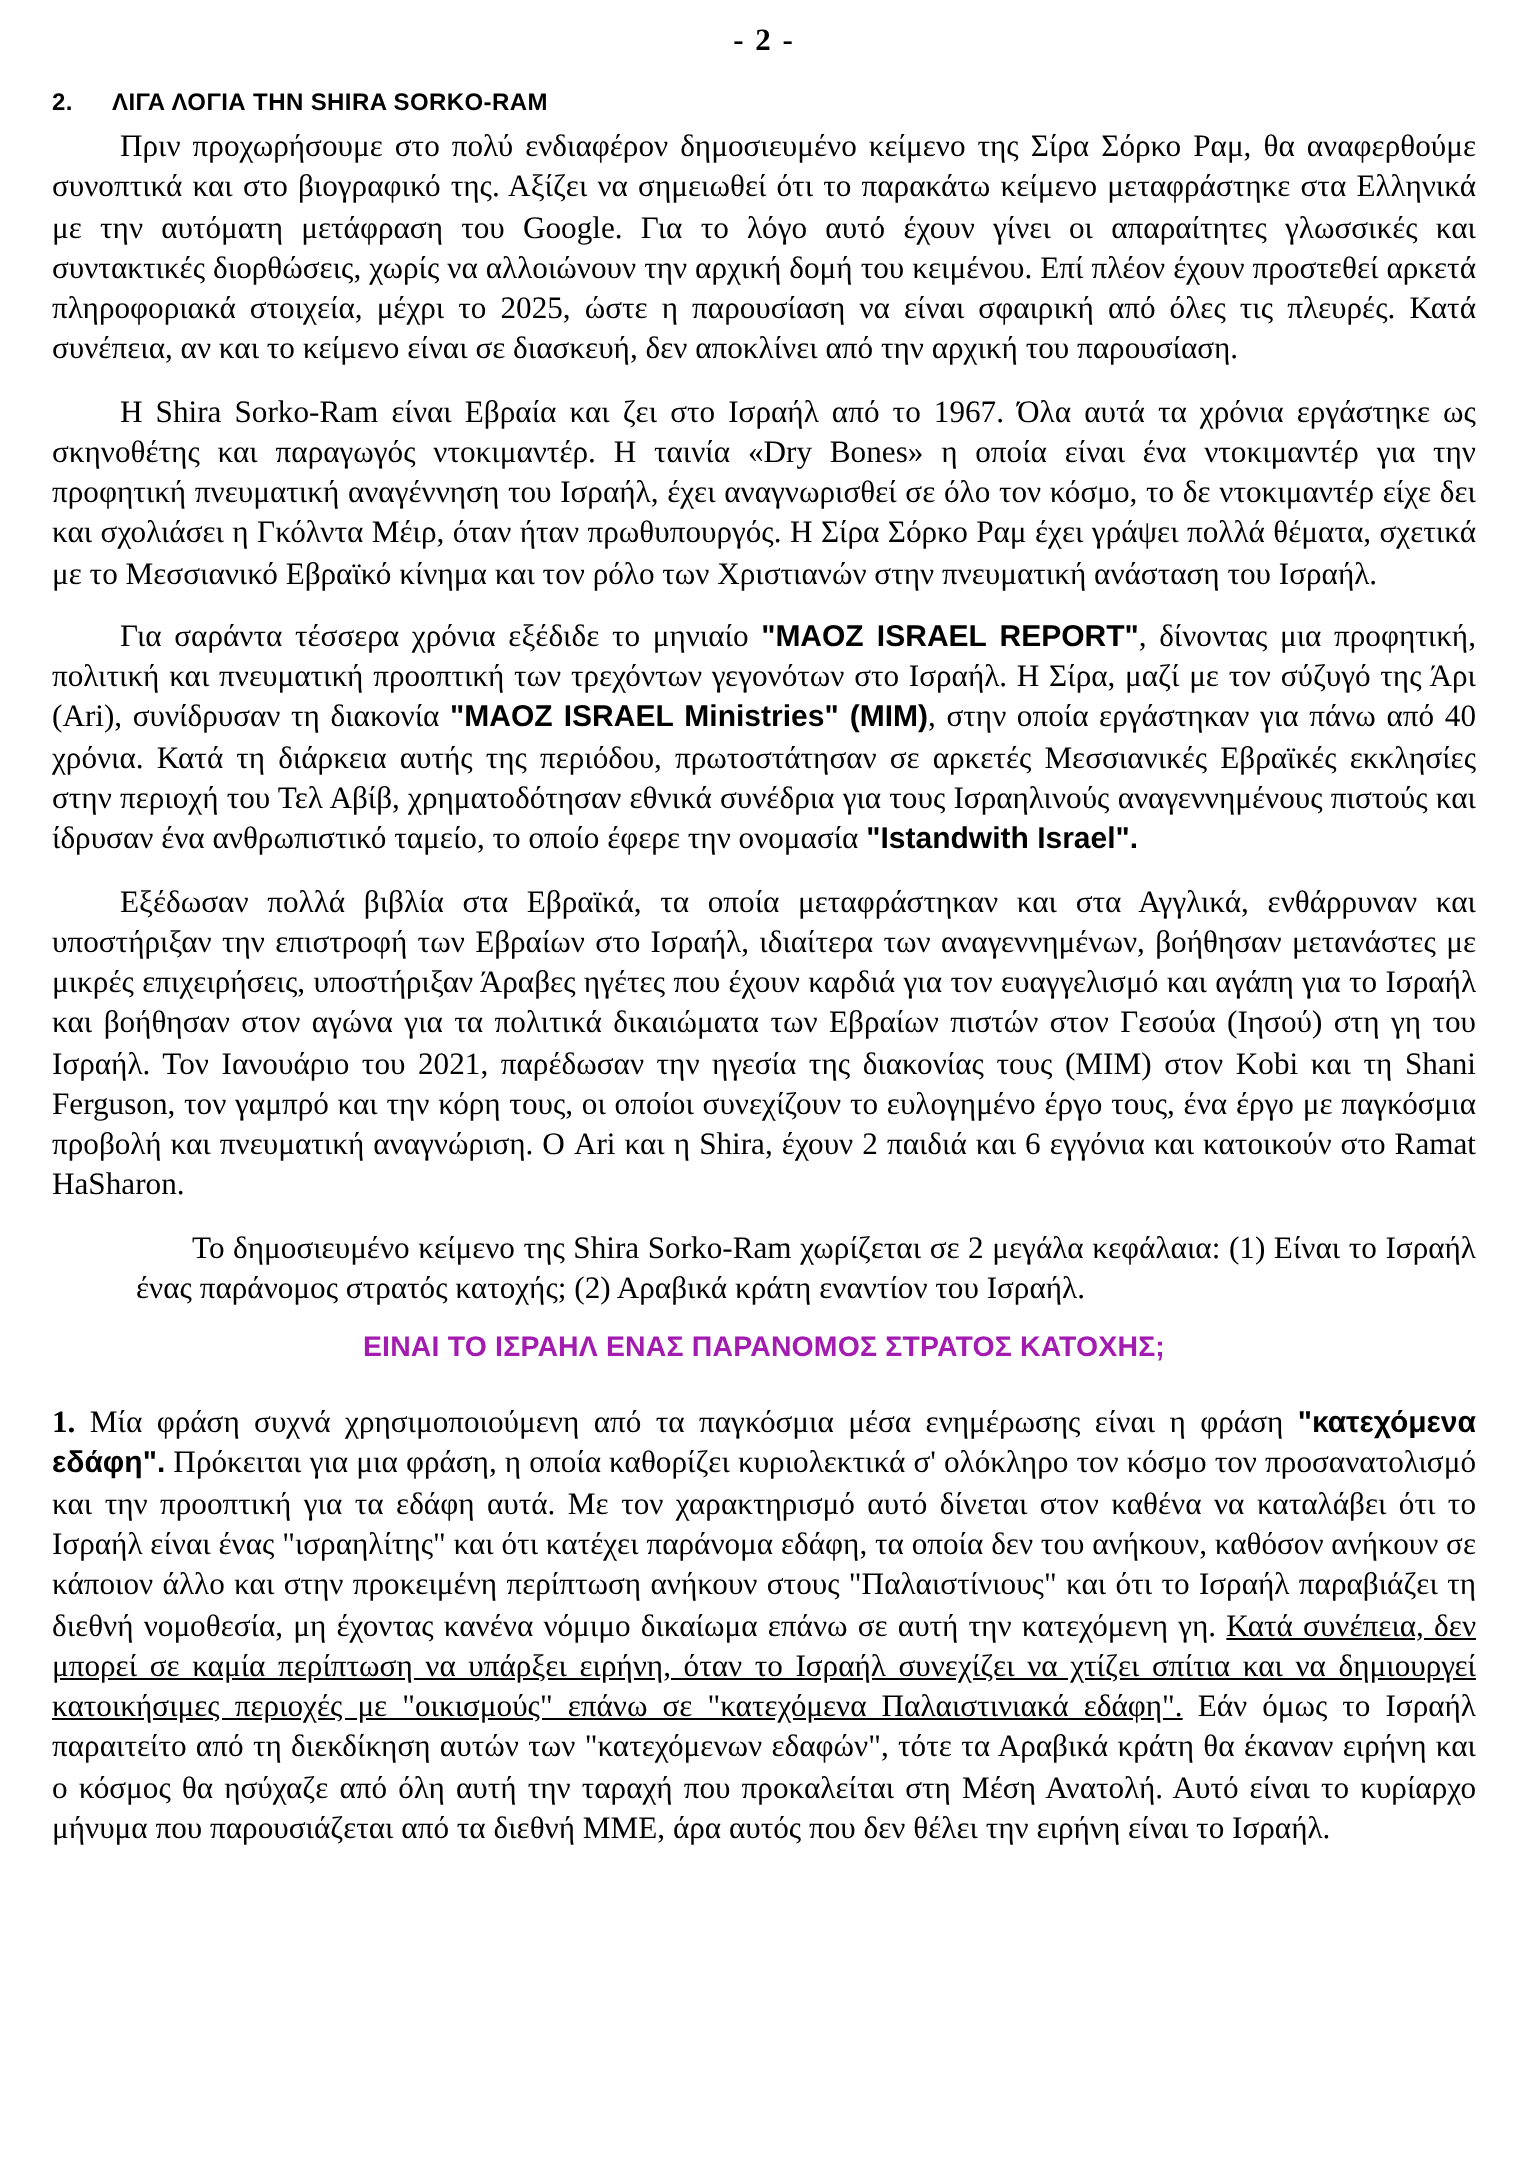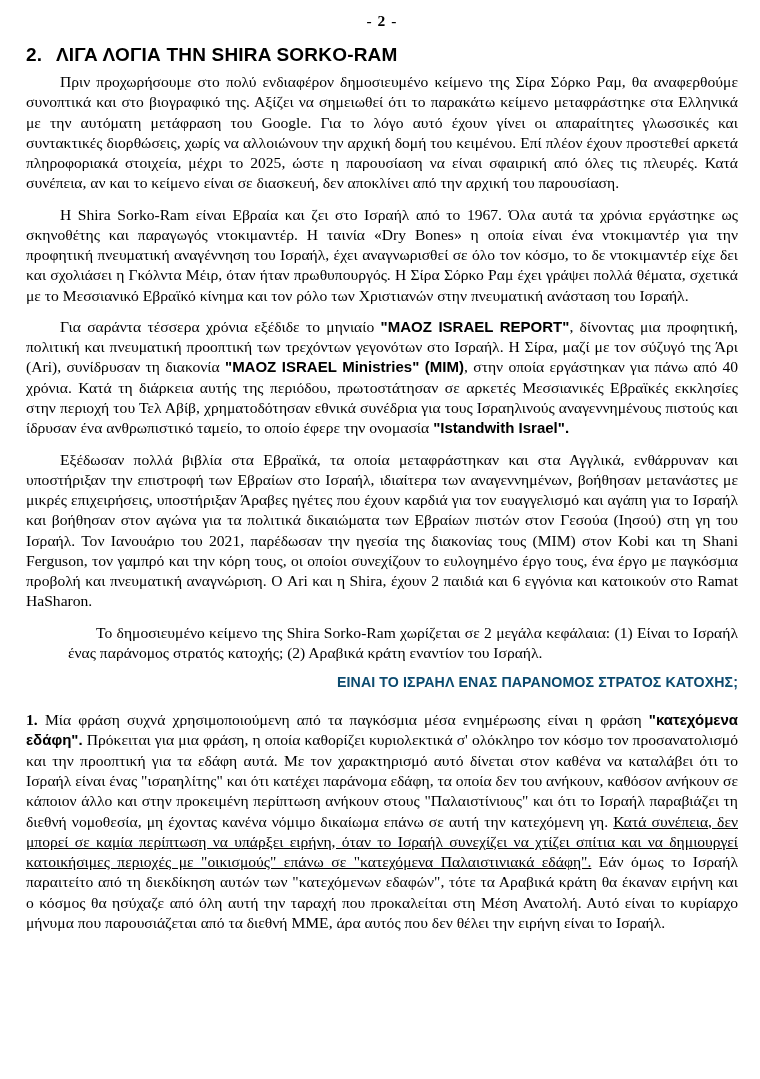--- a/index.html
+++ b/index.html
@@ -21,21 +21,21 @@
   .page-number {
     text-align: center;
     font-family: "Liberation Serif", serif;
     font-size: 15.5px;
     font-weight: bold;
     letter-spacing: 1px;
     margin: 0 0 14px 0;
   }
   .section-heading {
     font-family: "Liberation Sans", sans-serif;
-    font-size: 19px;
+    font-size: 12px;
     font-weight: bold;
     margin: 0 0 6px 0;
     letter-spacing: 0.2px;
   }
   .section-heading .num {
     display: inline-block;
     width: 30px;
   }
   p.body {
     font-family: "Liberation Serif", serif;
@@ -66,25 +66,25 @@
     text-decoration: underline;
   }
   .chapter-title {
     text-align: center;
     font-family: "Liberation Serif", serif;
     font-size: 19px;
     font-weight: bold;
     margin: 14px 0 2px 0;
   }
   .chapter-sub {
-    text-align: right;
+    text-align: center;
     font-family: "Liberation Sans", sans-serif;
     font-size: 14.2px;
     font-weight: bold;
-    color: #0c4a6e;
+    color: #a21caf;
     margin: 0 0 8px 0;
     letter-spacing: 0.1px;
   }
   .num-lead {
     font-weight: bold;
   }
 </style>
 </head>
 <body>
 

